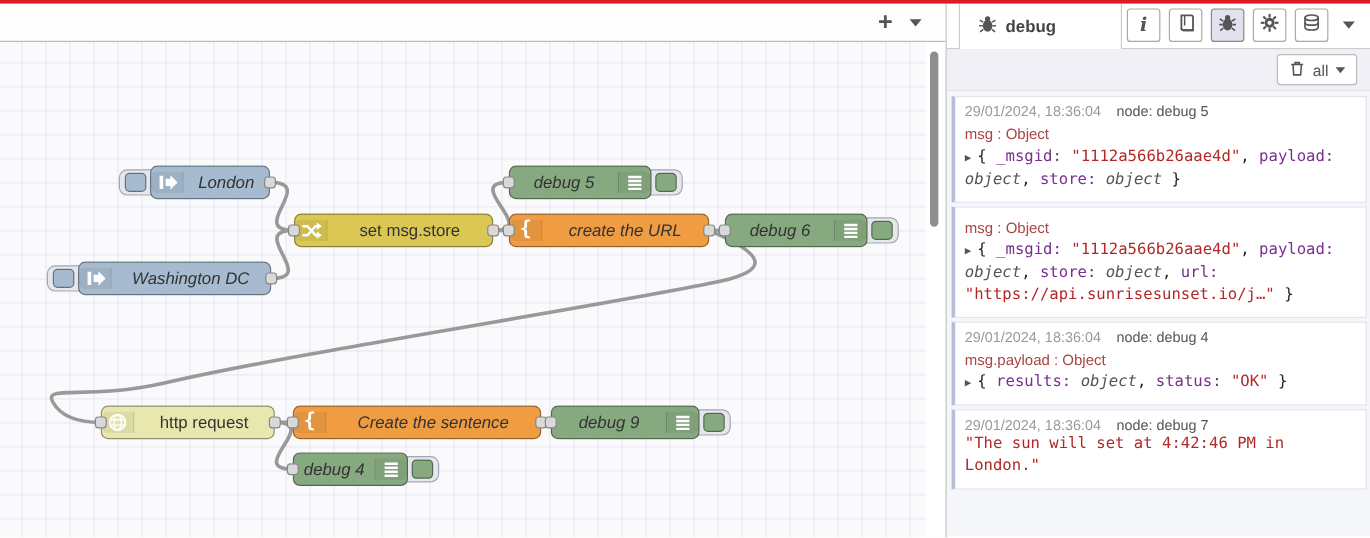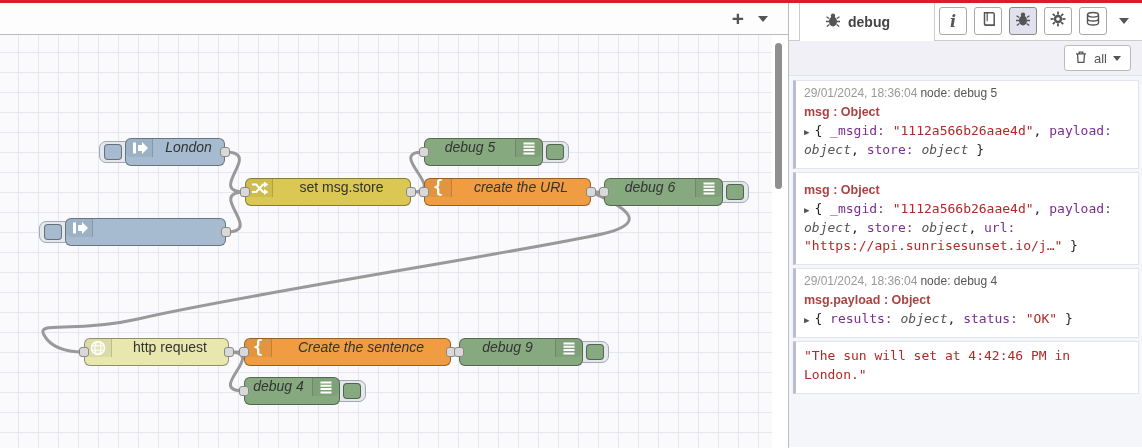--- a/index.html
+++ b/index.html
@@ -18,21 +18,21 @@
   .add-flow { font-size:21px; font-weight:bold; color:#555; line-height:1; cursor:default; }
   .tri-down { width:0; height:0; border-left:5px solid transparent; border-right:5px solid transparent;
     border-top:6px solid #555; display:inline-block; }
 
   .canvas { position:absolute; left:0; top:32px; width:772px; height:413px; background:#fafafc;
     background-image:linear-gradient(#e4e7f0 1px, transparent 1px),
                      linear-gradient(90deg,#e4e7f0 1px, transparent 1px);
     background-size:20px 20px; background-position:-2px -3px; overflow:hidden; }
   #wires { position:absolute; left:0; top:0; z-index:1; }
   .node { position:absolute; height:28px; border:1px solid rgba(0,0,0,.38); border-radius:6px;
-    display:flex; align-items:flex-start; font-size:14px; color:#333; z-index:3; }
+    display:flex; align-items:center; font-size:14px; color:#333; z-index:3; }
   .node .lbl { flex:1; display:flex; align-items:center; justify-content:center;
     padding:0 6px; white-space:nowrap; }
   .lbl.it { font-style:italic; }
   .icon-region { width:27px; flex:0 0 27px; display:flex; align-items:center; justify-content:center; }
   .icon-left  { border-right:1px solid rgba(0,0,0,.14); background:rgba(0,0,0,.05); border-radius:5px 0 0 5px; }
   .icon-right { border-left:1px solid rgba(0,0,0,.14); background:rgba(0,0,0,.05); border-radius:0 5px 5px 0; }
   .brace { color:#fff; font:bold 17px "DejaVu Sans Mono", monospace; margin-top:-2px; }
   .node-btn { position:absolute; width:34px; height:22px; background:#e4e7ec;
     border:1px solid #a2a7b3; border-radius:7px; z-index:2; }
   .node-btn .inner { position:absolute; top:2px; width:18px; height:16px;
@@ -42,41 +42,41 @@
   .vscroll { position:absolute; left:775px; top:40px; width:7px; height:146px;
     background:#8f8f8f; border-radius:4px; z-index:5; }
 
   
   .sidebar { position:absolute; left:788px; top:3px; width:354px; height:445px;
     background:#fff; border-left:1px solid #bbb; }
   .side-tabbar { position:relative; height:38px; background:#fff; border-bottom:1px solid #ccc;
     display:flex; align-items:center; }
   .side-tab { position:absolute; left:10px; top:0; width:136px; height:38px; background:#fff;
     border-left:1px solid #ccc; border-right:1px solid #ccc; display:flex; align-items:center;
-    gap:7px; padding-left:25px; }
+    gap:7px; padding-left:15px; }
   .side-tab .t { font-size:14px; font-weight:bold; color:#444; }
   .hdr-btns { position:absolute; right:8px; top:4px; display:flex; align-items:center; gap:7px; }
   .icon-btn { width:28px; height:28px; background:#fff; border:1px solid #aaa; border-radius:3px;
     display:flex; align-items:center; justify-content:center; }
   .icon-btn.active { background:#e2e2ef; border-color:#888; }
   .icon-btn.noborder { border:none; background:transparent; width:20px; }
   .info-glyph { font:bold italic 16px "DejaVu Serif", serif; color:#555; }
 
   .side-toolbar { height:35px; background:#f0f0f6; border-bottom:1px solid #e2e2ea;
     display:flex; align-items:center; justify-content:flex-end; gap:9px; padding-right:11px; }
   .tool-btn { height:26px; background:#fff; border:1px solid #bbb; border-radius:3px;
     display:flex; align-items:center; gap:6px; padding:0 9px; font-size:13px; color:#555; }
   .tool-btn .tri-down { border-left-width:4px; border-right-width:4px; border-top-width:5px; }
 
   .messages { height:371px; background:#f5f6fa; padding:4px 3px 0 4px; overflow:hidden; }
   .dmsg { background:#fff; border:1px solid #e2e4ee; border-left:3px solid #b8bdd6;
     margin-bottom:3px; padding:5px 8px 8px; }
   .dmsg .meta { font-size:12px; color:#999; }
-  .dmsg .meta .nodelbl { color:#555; margin-left:3px; }
-  .dmsg .prop { font-size:12.5px; color:#a94442; margin:5px 0 3px;font-weight:bold; }
+  .dmsg .meta .nodelbl { color:#555; margin-left:13px; }
+  .dmsg .prop { font-size:12.5px; color:#a94442; margin:5px 0 3px; }
   .dmsg .payload { font-family:"DejaVu Sans Mono", monospace; font-size:13px; color:#222;
     line-height:1.45; }
   .caret { color:#555; font-size:9px; margin-right:5px; }
   .tok-key { color:#792e90; }
   .tok-str { color:#b22828; }
   .tok-obj { color:#555; font-style:italic; }
   .tok-punct { color:#222; }
 </style>
 </head>
 <body>
@@ -119,20 +119,21 @@
         <div class="node-btn" style="left: 39px; top: 186px;">
           <div class="inner" style="background: rgb(166, 187, 207); left: 4px;"></div>
         </div>
         <div class="node" style="left: 65px; top: 183px; width: 161px; background: rgb(166, 187, 207);">
           <div class="icon-region icon-left">
             <svg width="18" height="18" viewBox="0 0 18 18">
               <path d="M3 3.5h3v11H3z" fill="#fff"></path>
               <path d="M8 6h4V3l6 6-6 6v-3H8z" fill="#fff"></path>
             </svg>
           </div>
+          <div class="lbl it">Washington DC</div>
         </div>
         <div class="port" style="left: 221px; top: 192px;"></div>
         <div class="node" style="left: 245px; top: 143px; width: 166px; background: rgb(219, 199, 83);">
           <div class="icon-region icon-left">
             <svg width="18" height="18" viewBox="0 0 18 18">
               <path d="M2 5.5h4.2L13 13h2" stroke="#fff" stroke-width="2" fill="none"></path>
               <path d="M2 13h4.2L13 5.5h2" stroke="#fff" stroke-width="2" fill="none"></path>
               <path d="M14 2.5l4.3 3L14 8.5z" fill="#fff"></path>
               <path d="M14 10l4.3 3-4.3 3z" fill="#fff"></path>
             </svg>
@@ -293,17 +294,18 @@
         <div class="dmsg">
           <div class="prop">msg : Object</div>
           <div class="payload"><span class="caret">▶</span><span class="tok-punct">{ </span><span class="tok-key">_msgid: </span><span class="tok-str">"1112a566b26aae4d"</span><span class="tok-punct">, </span><span class="tok-key">payload: </span><span class="tok-obj">object</span><span class="tok-punct">, </span><span class="tok-key">store: </span><span class="tok-obj">object</span><span class="tok-punct">, </span><span class="tok-key">url: </span><span class="tok-str">"https://api.sunrisesunset.io/j…"</span><span class="tok-punct"> }</span></div>
         </div>
         <div class="dmsg">
           <div class="meta"><span>29/01/2024, 18:36:04</span><span class="nodelbl">node: debug 4</span></div>
           <div class="prop">msg.payload : Object</div>
           <div class="payload"><span class="caret">▶</span><span class="tok-punct">{ </span><span class="tok-key">results: </span><span class="tok-obj">object</span><span class="tok-punct">, </span><span class="tok-key">status: </span><span class="tok-str">"OK"</span><span class="tok-punct"> }</span></div>
         </div>
         <div class="dmsg">
+          <div class="meta"><span>29/01/2024, 18:36:04</span><span class="nodelbl">node: debug 7</span></div>
           <div class="payload"><span class="tok-str">"The sun will set at 4:42:46 PM in London."</span></div>
         </div>
       </div>
   </div>
 </div>
 
 </body></html>

